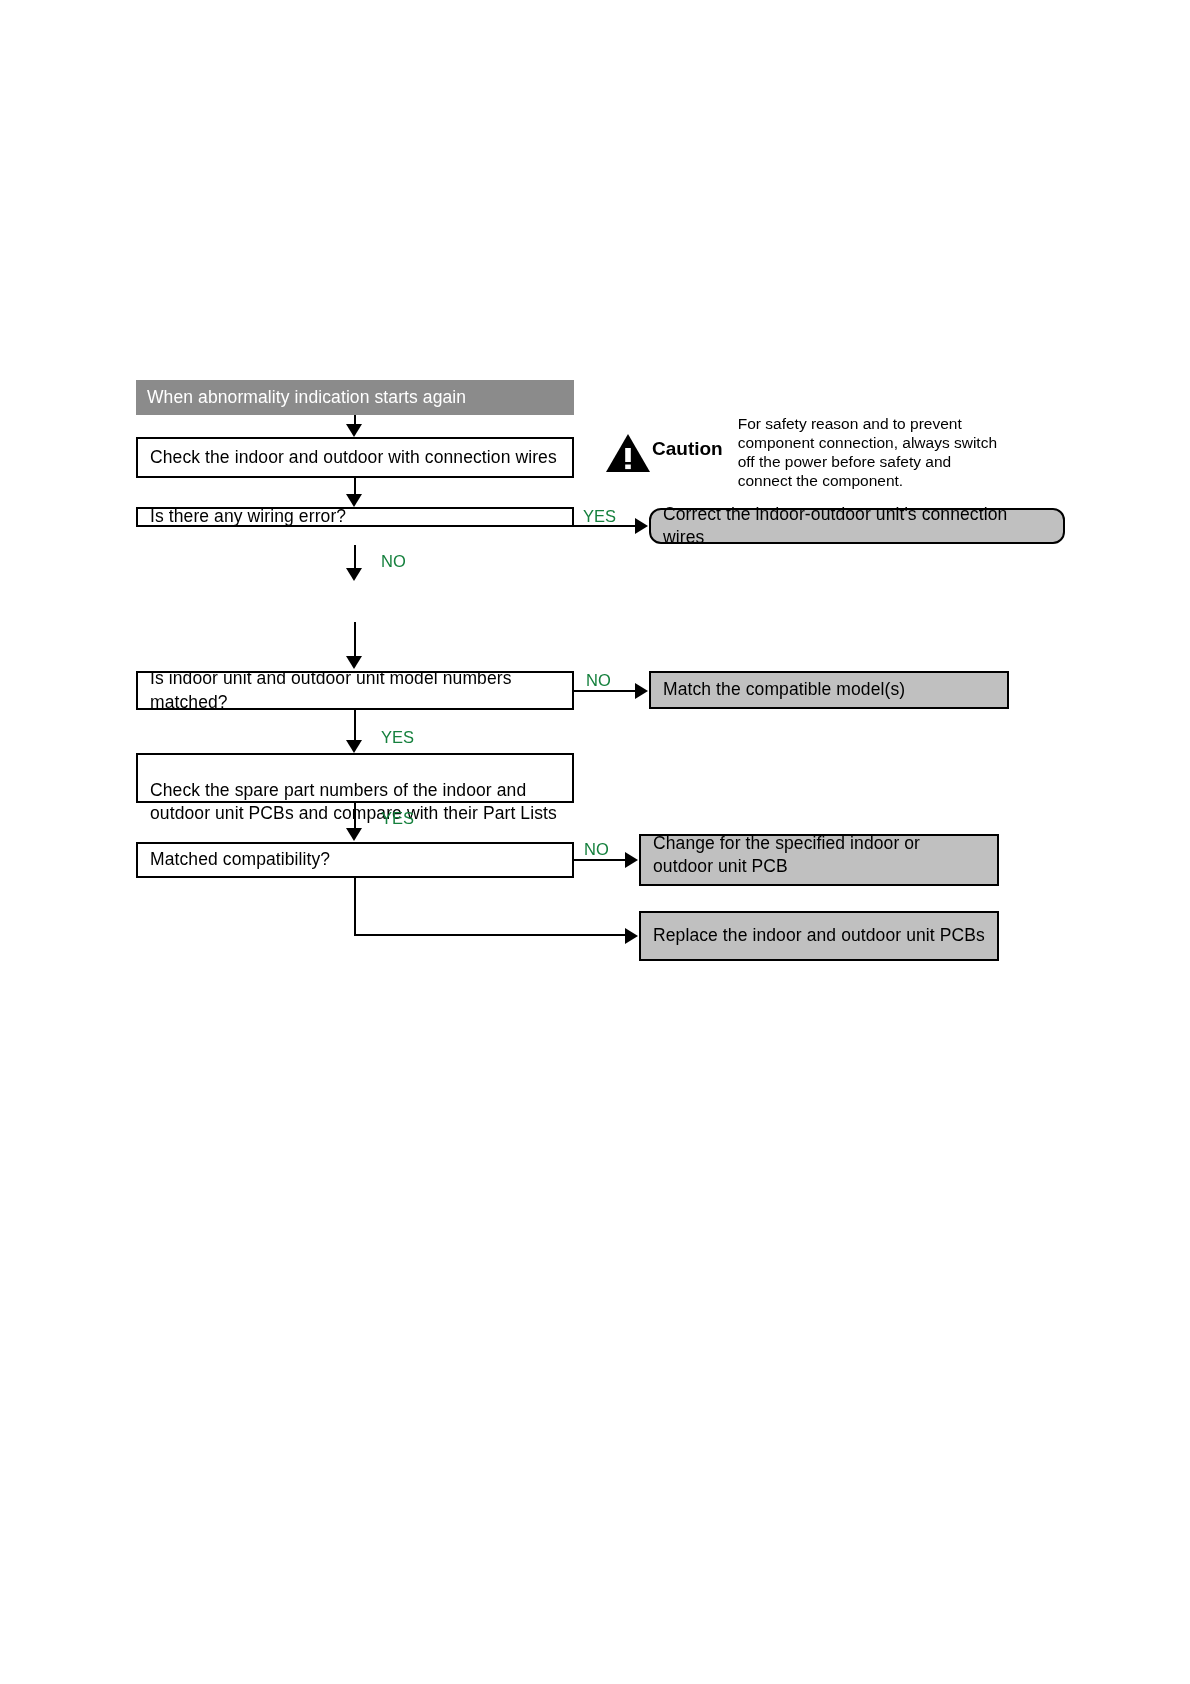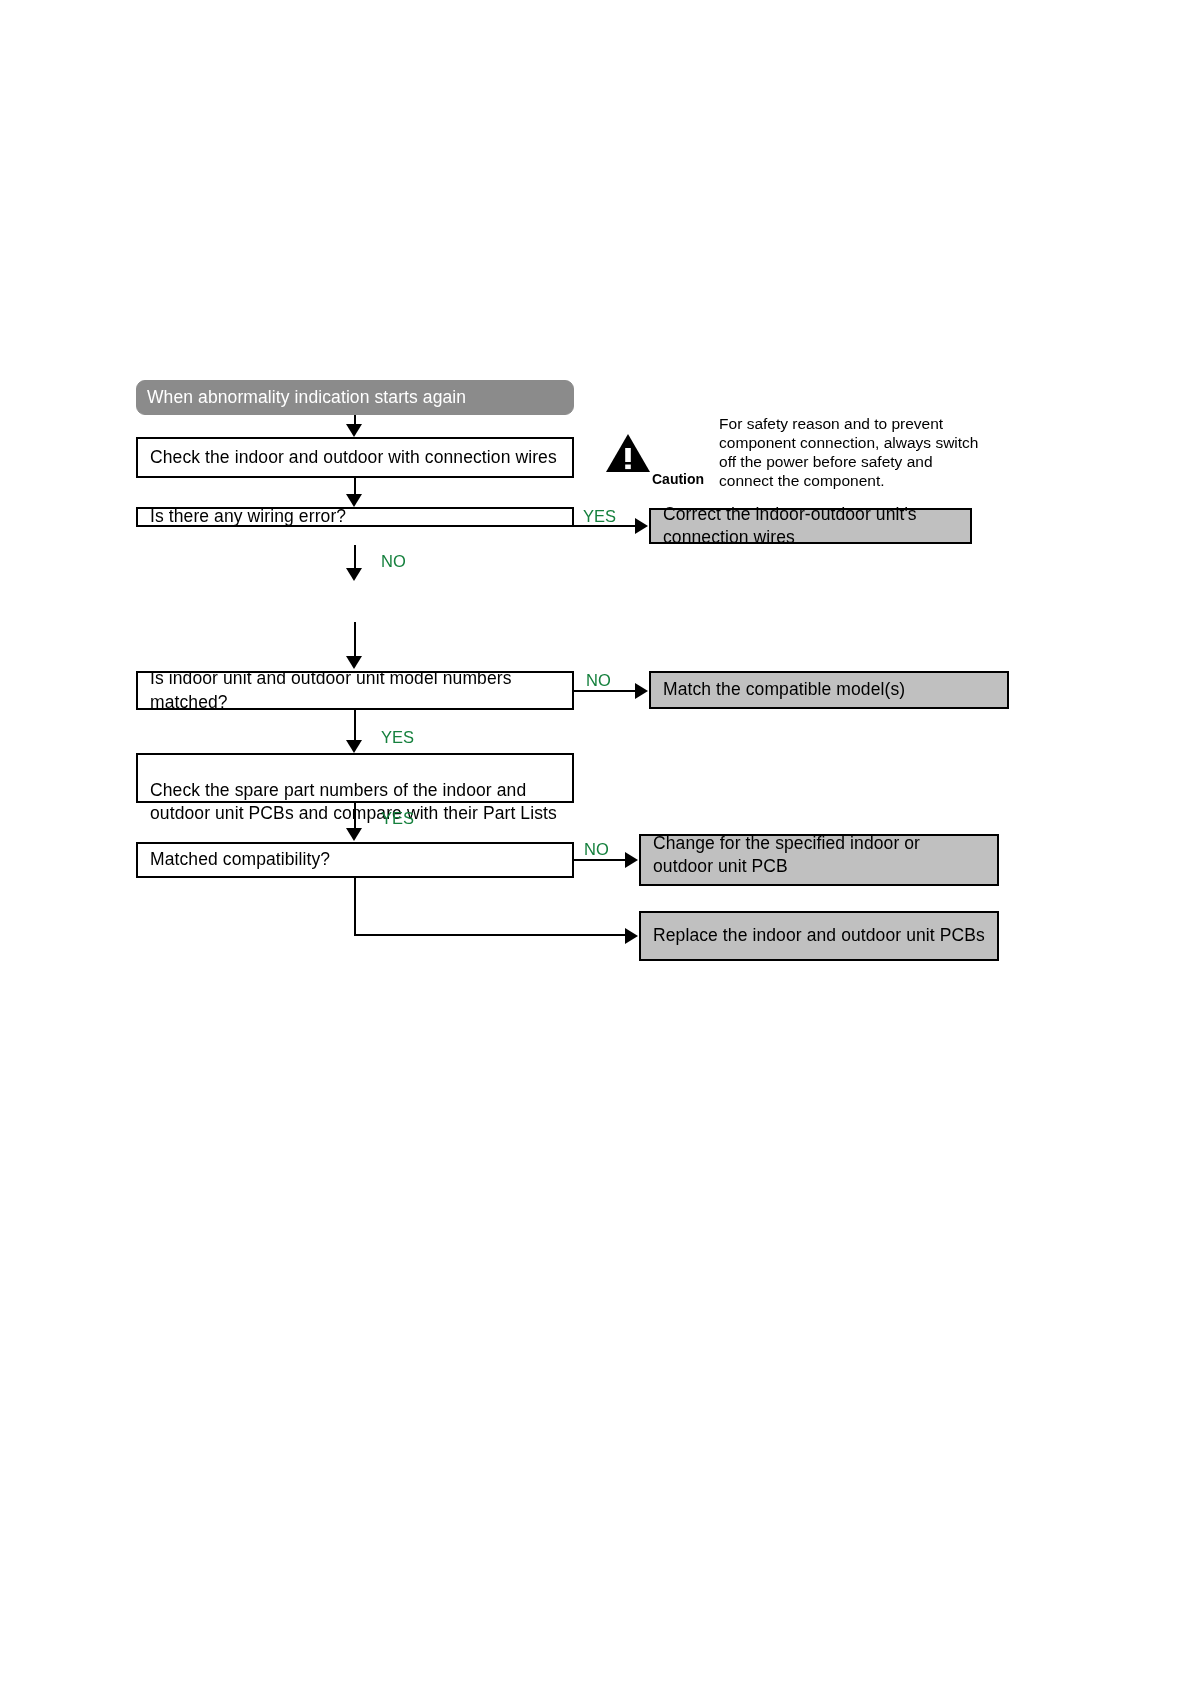--- a/index.html
+++ b/index.html
@@ -45,30 +45,30 @@
   .box.result-box {
     background: #c0c0c0;
     color: #000000;
   }
   .box .box-text {
     display: block;
     width: 100%;
   }
 
   
-  #box-start        { left: 136px; top: 380px;  width: 438px; height: 35px; padding-left: 10px; border-radius: 9px; }
+  #box-start        { left: 136px; top: 380px;  width: 438px; height: 35px; padding-left: 10px; }
   #box-check-wires  { left: 136px; top: 437px;  width: 438px; height: 41px; }
   #box-wiring-error { left: 136px; top: 507px;  width: 438px; height: 20px; }
   #box-check-model  { left: 136px; top: 583px;  width: 438px; height: 39px; }
   #box-model-match  { left: 136px; top: 671px;  width: 438px; height: 39px; }
   #box-check-spare  { left: 136px; top: 753px;  width: 438px; height: 50px; align-items: flex-start; padding-top: 24px; }
   #box-matched      { left: 136px; top: 842px;  width: 438px; height: 36px; }
 
   
-  #box-correct-wires { left: 649px; top: 508px; width: 323px; height: 36px; }
+  #box-correct-wires { left: 649px; top: 508px; width: 416px; height: 36px; border-radius: 12px; }
   #box-match-model   { left: 649px; top: 671px; width: 360px; height: 38px; }
   #box-change-pcb    { left: 639px; top: 834px; width: 360px; height: 52px; align-items: flex-end; padding-top: 8px; }
   #box-replace-pcb   { left: 639px; top: 911px; width: 360px; height: 50px; }
 
   
   .vline {
     position: absolute;
     width: 2px;
     background: #000000;
   }
@@ -112,23 +112,23 @@
     align-items: flex-start;
   }
   #caution-icon-wrap {
     position: relative;
     width: 46px;
     height: 44px;
     flex: 0 0 46px;
     margin-top: 18px;
   }
   #caution-label {
-    font-size: 14px;
+    font-size: 19px;
     font-weight: bold;
-    margin-top: 57px;
+    margin-top: 24px;
     margin-left: 1px;
     flex: 0 0 auto;
     white-space: nowrap;
   }
   #caution-text {
     font-size: 15.5px;
     line-height: 1.23;
     margin-left: 15px;
     flex: 1 1 auto;
   }

